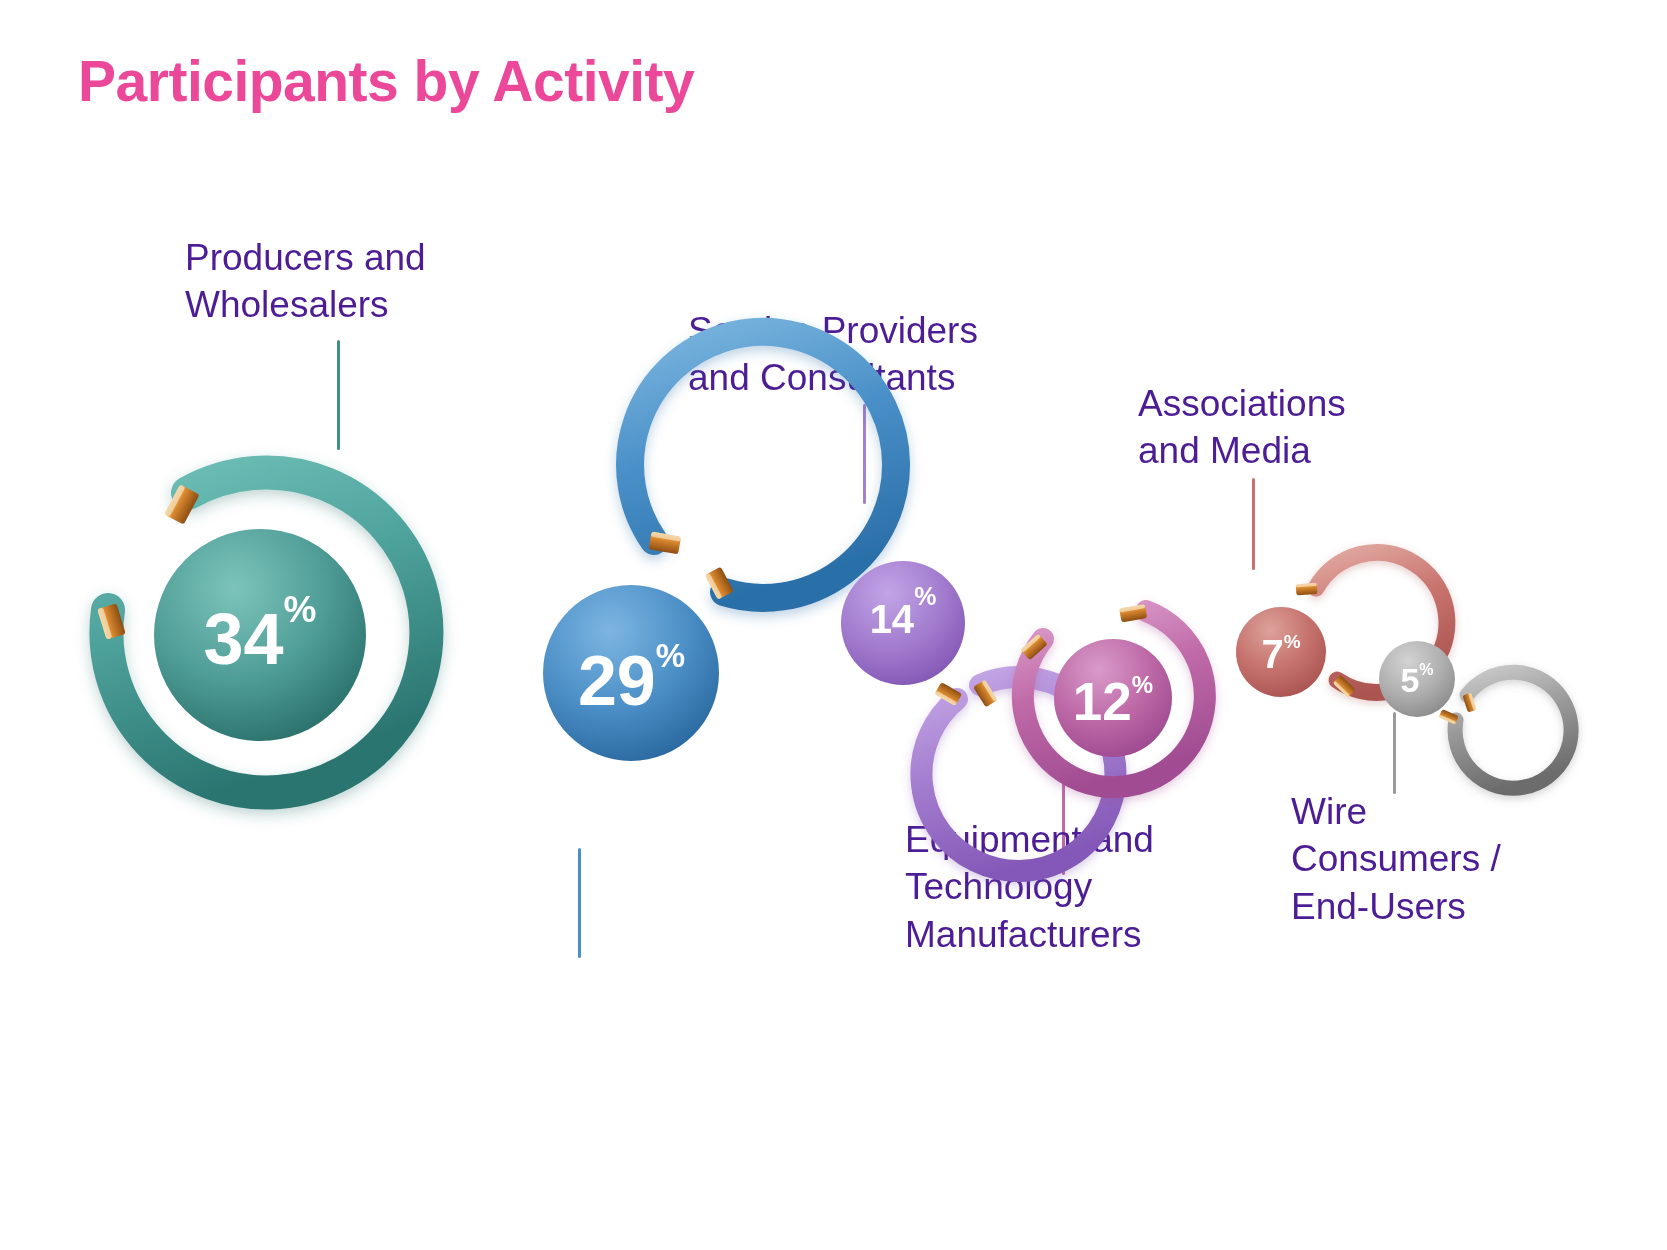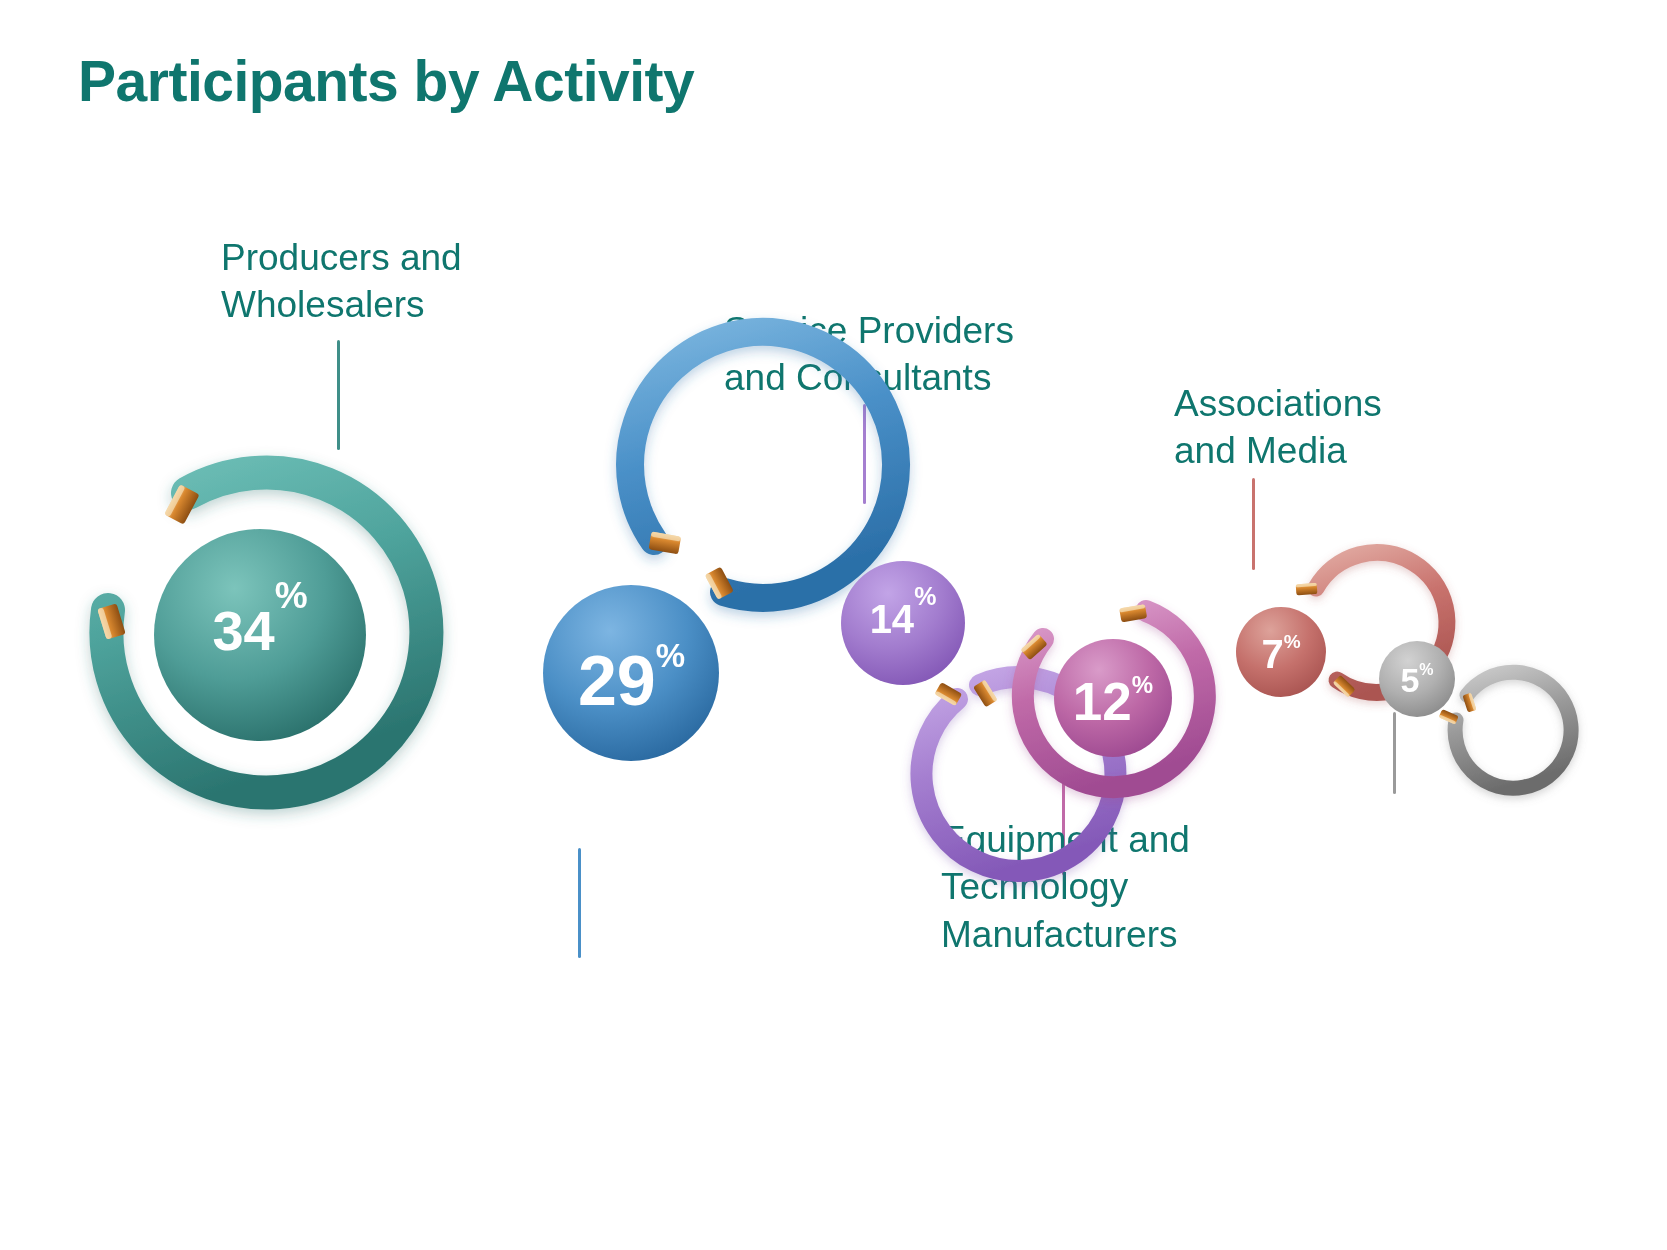--- a/index.html
+++ b/index.html
@@ -11,34 +11,33 @@
     position:relative;
   }
   #stage{position:absolute;left:0;top:0;width:1667px;height:1250px;}
 
   
   #title{
     position:absolute;
     left:78px; top:48px;
     font-size:57px;
     font-weight:bold;
-    color:#0f766e;
+    color:#ec4899;
     letter-spacing:-0.5px;
     white-space:nowrap;
   }
 
   
   .label{
     position:absolute;
-    color:#0f766e;
+    color:#4c1d95;
     font-size:37px;
     line-height:1.28;
     white-space:pre-line;
     font-weight:normal;
-    margin-left:36px;
   }
 
   
   .leader{position:absolute;width:3px;border-radius:2px;}
 
   
   .node{position:absolute;}
   .node svg{display:block;overflow:visible;}
 
   .pcttext{
@@ -75,20 +74,23 @@
   <div class="label" style="left:688px;top:307px;">Service Providers
 and Consultants</div>
 
   <div class="label" style="left:905px;top:816px;">Equipment and
 Technology
 Manufacturers</div>
 
   <div class="label" style="left:1138px;top:380px;">Associations
 and Media</div>
 
+  <div class="label" style="left:1291px;top:788px;">Wire
+Consumers /
+End-Users</div>
 
   <div class="node" style="left:60px;top:435px;width:400px;height:400px;">
     <svg width="400" height="400" viewBox="0 0 400 400">
       <defs>
         <linearGradient id="g1a" x1="0" y1="0" x2="0.35" y2="1">
           <stop offset="0%" stop-color="#6fc0b8"></stop>
           <stop offset="45%" stop-color="#4fa49d"></stop>
           <stop offset="100%" stop-color="#2b7570"></stop>
         </linearGradient>
         <radialGradient id="g1c" cx="38%" cy="28%" r="78%">
@@ -113,21 +115,21 @@
         <rect x="-30" y="-11" width="34" height="6" rx="3" fill="#f6dcb0" opacity="0.75"></rect>
       </g>
       <g transform="translate(48,175) rotate(-107)">
         <rect x="-28" y="-10" width="32" height="20" rx="3" fill="url(#cu1)"></rect>
         <rect x="-28" y="-10" width="32" height="6" rx="3" fill="#f6dcb0" opacity="0.75"></rect>
       </g>
 
       <circle cx="200" cy="200" r="106" fill="url(#g1c)"></circle>
     </svg>
     <div class="pcttext" style="left:105px;top:168px;width:190px;height:70px;">
-      <span class="pctnum" style="font-size:56px;">34</span>
+      <span class="pctnum" style="font-size:72px;">34</span>
       <span class="pctsign" style="font-size:37px;position:relative;top:-42px;left:0px;">%</span>
     </div>
   </div>
 
   <div class="node" style="left:466px;top:508px;width:330px;height:330px;">
     <svg width="330" height="330" viewBox="0 0 330 330">
       <defs>
         <linearGradient id="g2a" x1="0.1" y1="0" x2="0.4" y2="1">
           <stop offset="0%" stop-color="#79b4de"></stop>
           <stop offset="45%" stop-color="#4a90c8"></stop>

